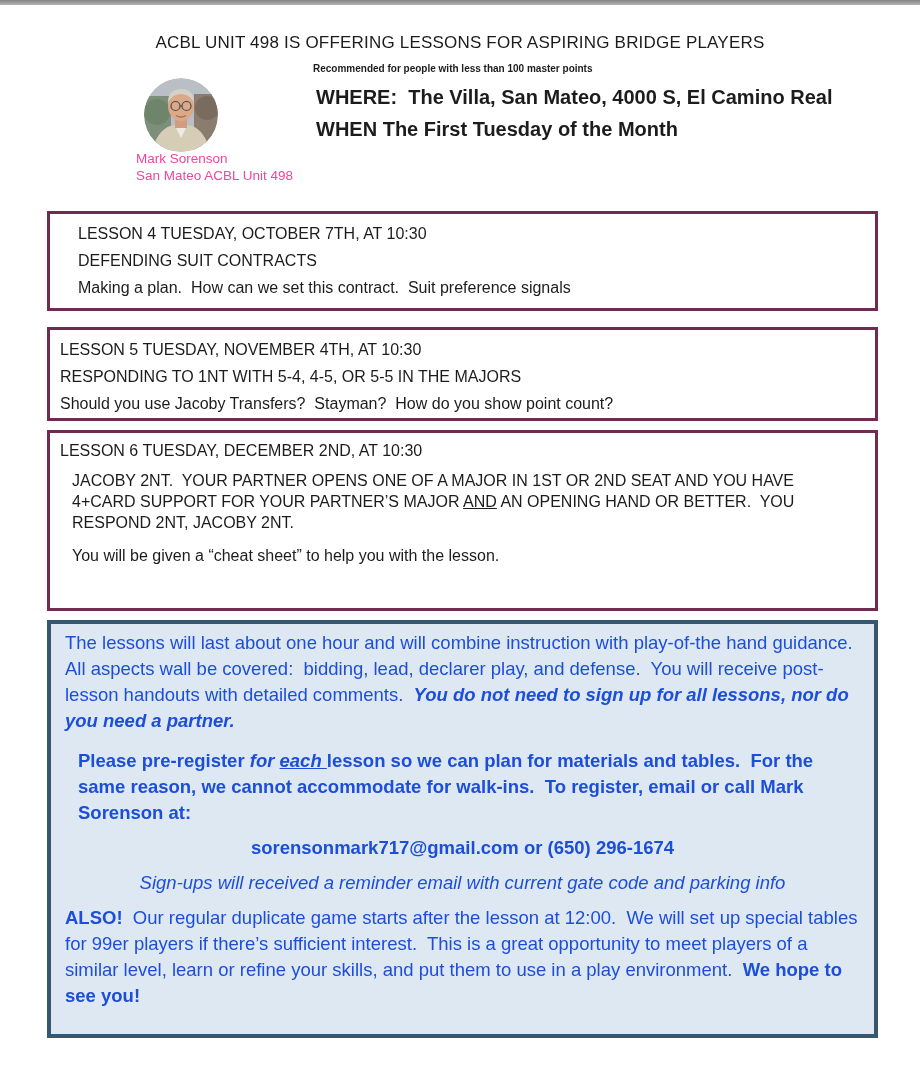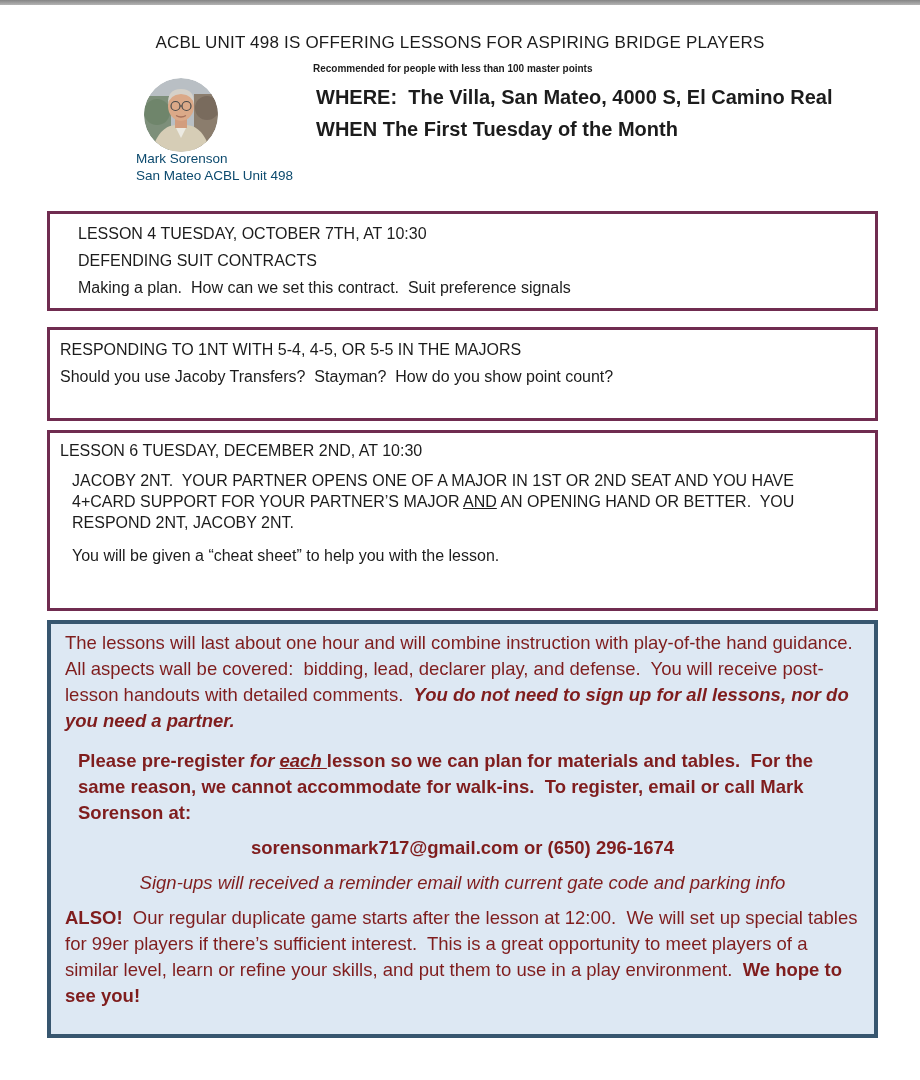--- a/index.html
+++ b/index.html
@@ -30,21 +30,21 @@
     font-size: 10px; font-weight: 600;
   }
 
   .avatar {
     position: absolute; top: 78px; left: 144px;
     width: 74px; height: 74px; border-radius: 50%;
     overflow: hidden;
   }
   .caption {
     position: absolute; top: 150px; left: 136px;
-    font-size: 13.5px; color: #0c4a6e; line-height: 17px;
+    font-size: 13.5px; color: #ec4899; line-height: 17px;
   }
 
   .details {
     position: absolute; top: 81px; left: 316px;
     font-size: 20px; font-weight: 600; line-height: 32px;
   }
 
   .lesson-box {
     position: absolute; left: 47px; width: 831px;
     border: 3px solid #702C50; background: #ffffff;
@@ -56,21 +56,21 @@
   .box-3 { top: 430px; min-height: 181px; line-height: 24px; }
   .box-3 p { margin: 12px; line-height: 21px; }
   .box-3 p.gap { margin-top: 7px; }
   .u  { text-decoration: underline; }
 
   .info-box {
     position: absolute; left: 47px; top: 620px; width: 831px;
     min-height: 418px;
     border: 4px solid #37566F; background: #DDE8F3;
     padding: 6px 14px 10px 14px;
-    font-size: 18.5px; line-height: 26px; color: #7f1d1d;
+    font-size: 18.5px; line-height: 26px; color: #1d4ed8;
   }
   .info-box p { margin: 0; }
   .info-box .gap  { margin-top: 14px; margin-left: 13px; }
   .info-box .gap2 { margin-top: 9px; }
   .b  { font-weight: bold; }
   .i  { font-style: italic; }
   .bi { font-weight: bold; font-style: italic; }
   .center { text-align: center; }
 </style>
 </head>
@@ -117,20 +117,21 @@
   <div class="pre">WHEN The First Tuesday of the Month</div>
 </div>
 
 <div class="lesson-box box-1">
   <div class="pre">LESSON 4 TUESDAY, OCTOBER 7TH, AT 10:30</div>
   <div class="pre">DEFENDING SUIT CONTRACTS</div>
   <div class="pre">Making a plan.  How can we set this contract.  Suit preference signals</div>
 </div>
 
 <div class="lesson-box box-2">
+  <div class="pre">LESSON 5 TUESDAY, NOVEMBER 4TH, AT 10:30</div>
   <div class="pre">RESPONDING TO 1NT WITH 5-4, 4-5, OR 5-5 IN THE MAJORS</div>
   <div class="pre">Should you use Jacoby Transfers?  Stayman?  How do you show point count?</div>
 </div>
 
 <div class="lesson-box box-3">
   <div class="pre">LESSON 6 TUESDAY, DECEMBER 2ND, AT 10:30</div>
   <p class="pre gap"><span>JACOBY 2NT.  YOUR PARTNER OPENS ONE OF A MAJOR IN 1ST OR 2ND SEAT AND YOU HAVE 4+CARD SUPPORT FOR YOUR PARTNER’S MAJOR </span><span class="u">AND</span><span> AN OPENING HAND OR BETTER.  YOU RESPOND 2NT, JACOBY 2NT.</span></p>
   <p class="pre gap">You will be given a “cheat sheet” to help you with the lesson.</p>
 </div>
 

